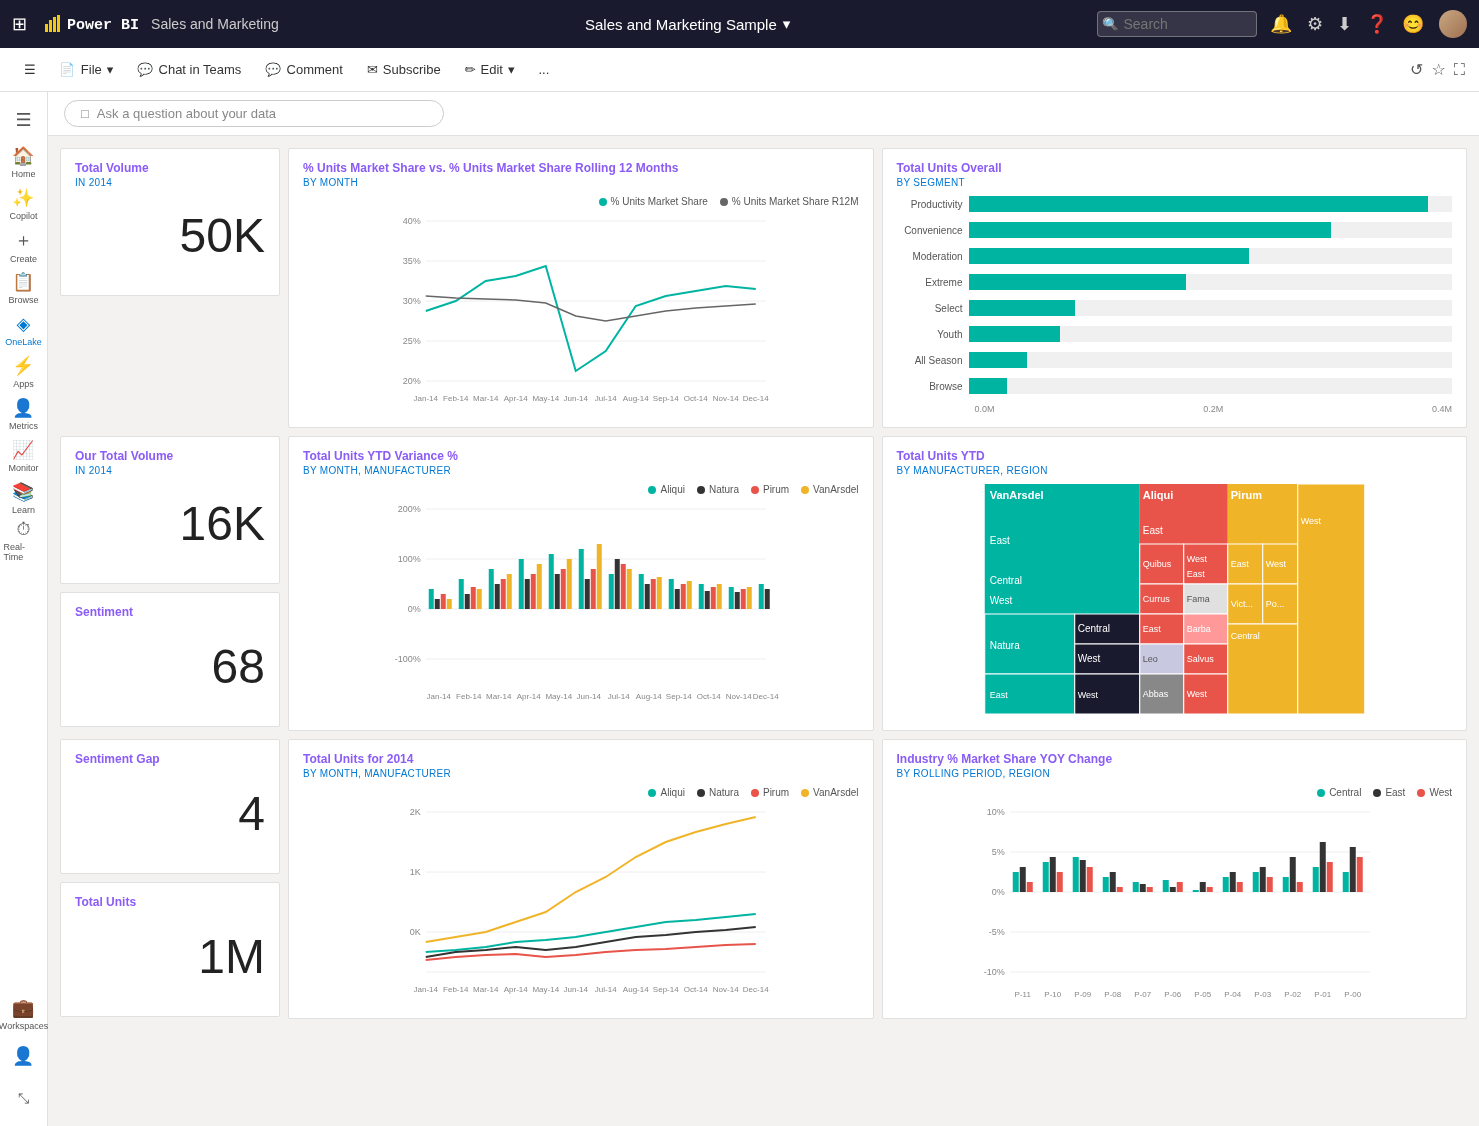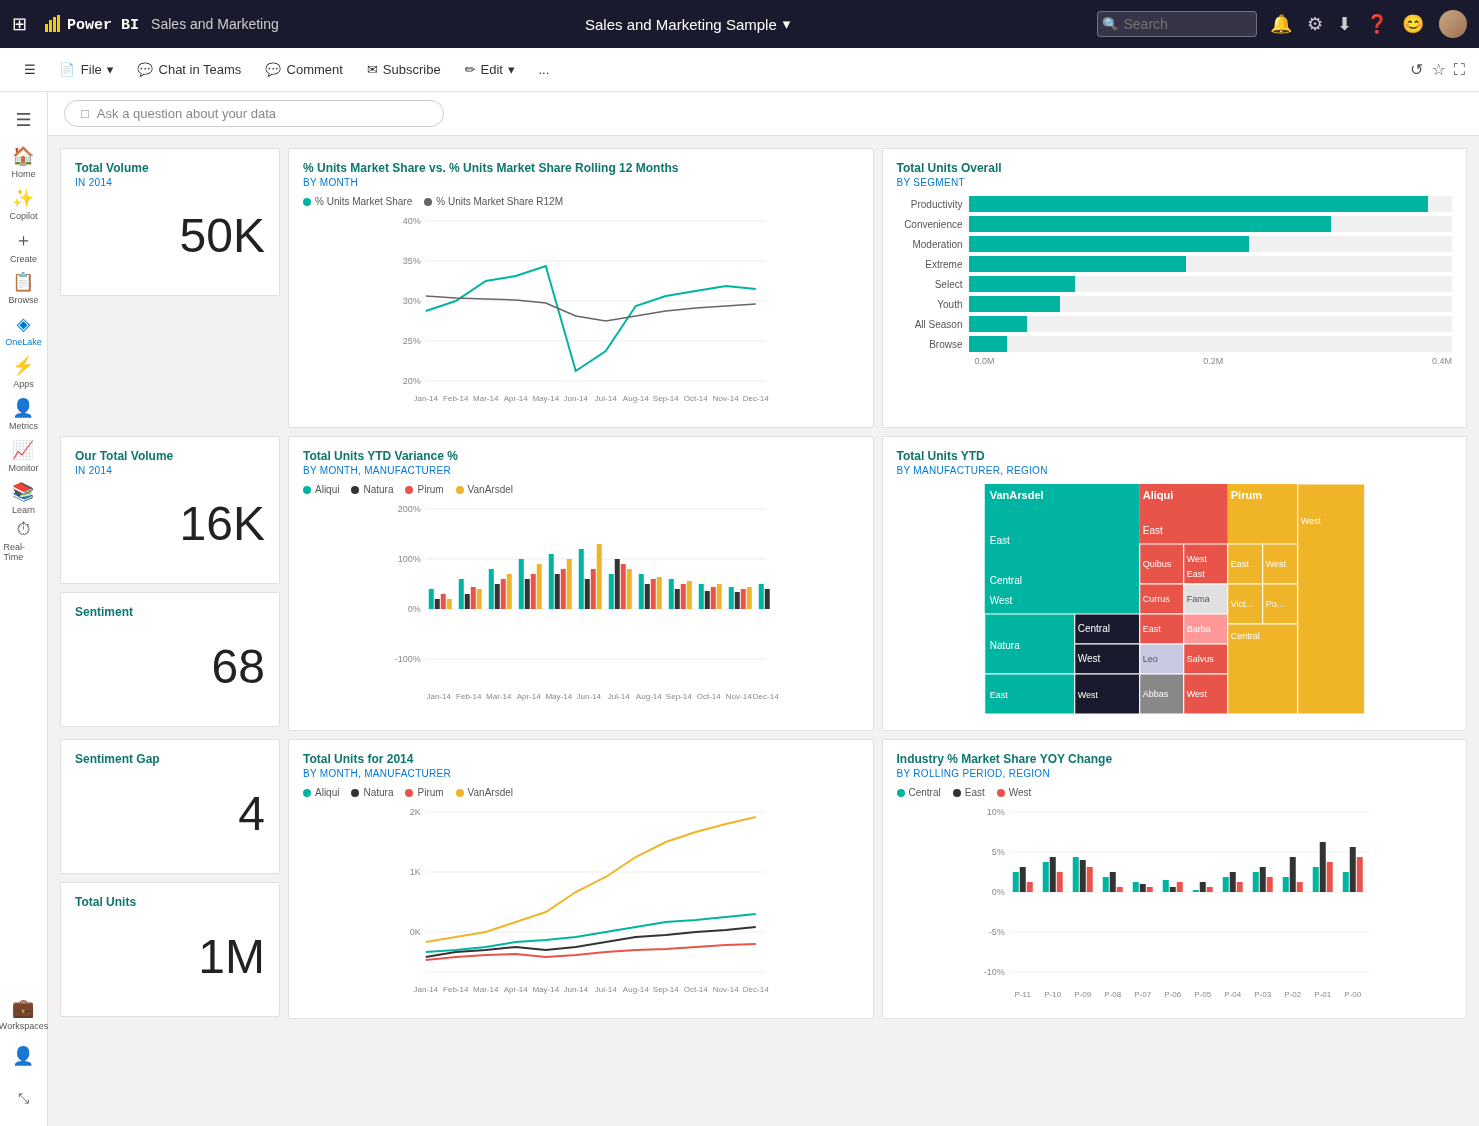--- a/index.html
+++ b/index.html
@@ -140,35 +140,35 @@
 
     .card {
       background: #fff;
       border: 1px solid #e0e0e0;
       border-radius: 2px;
       padding: 12px 14px;
       position: relative;
       overflow: hidden;
     }
 
-    .card-title { font-size: 12px; font-weight: 600; color: #0f766e; margin-bottom: 2px; }
+    .card-title { font-size: 12px; font-weight: 600; color: #8b5cf6; margin-bottom: 2px; }
     .card-subtitle { font-size: 10px; color: #0078d4; text-transform: uppercase; letter-spacing: 0.3px; margin-bottom: 8px; }
 
     
     .kpi-value { font-size: 48px; font-weight: 200; color: #222; text-align: right; margin: 20px 0; }
     .kpi-value.medium { font-size: 38px; }
 
     
-    .legend { display: flex; gap: 12px; font-size: 10px; color: #555; margin-bottom: 4px; flex-wrap: wrap; }
+    .legend { display: flex; gap: 12px; font-size: 10px; color: #555; margin-bottom: 4px; flex-wrap: wrap; justify-content: flex-end; }
     .legend-item { display: flex; align-items: center; gap: 4px; }
     .legend-dot { width: 8px; height: 8px; border-radius: 50%; }
 
     
     .hbar-chart { margin-top: 8px; }
-    .hbar-row { display: flex; align-items: center; margin-bottom: 4px; }
+    .hbar-row { display: flex; align-items: center; margin-bottom: 10px; }
     .hbar-label { width: 72px; font-size: 10px; color: #555; text-align: right; padding-right: 6px; }
     .hbar-track { flex: 1; height: 16px; background: #f0f0f0; position: relative; }
     .hbar-fill { height: 100%; background: #00b4a2; position: absolute; top: 0; left: 0; }
     .hbar-axis { display: flex; justify-content: space-between; margin-top: 4px; padding-left: 78px; text-align: center; }
     .hbar-axis span { font-size: 9px; color: #888; }
 
     
     svg { overflow: visible; }
   </style>
 </head>

